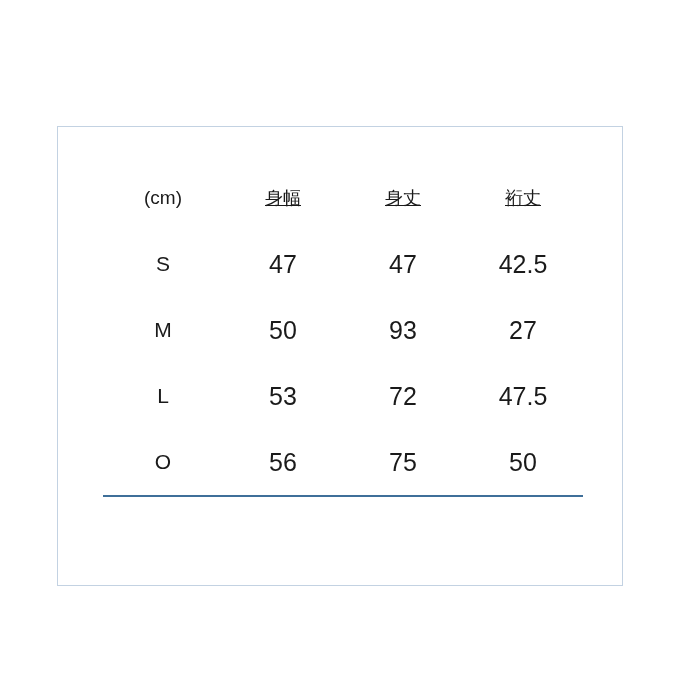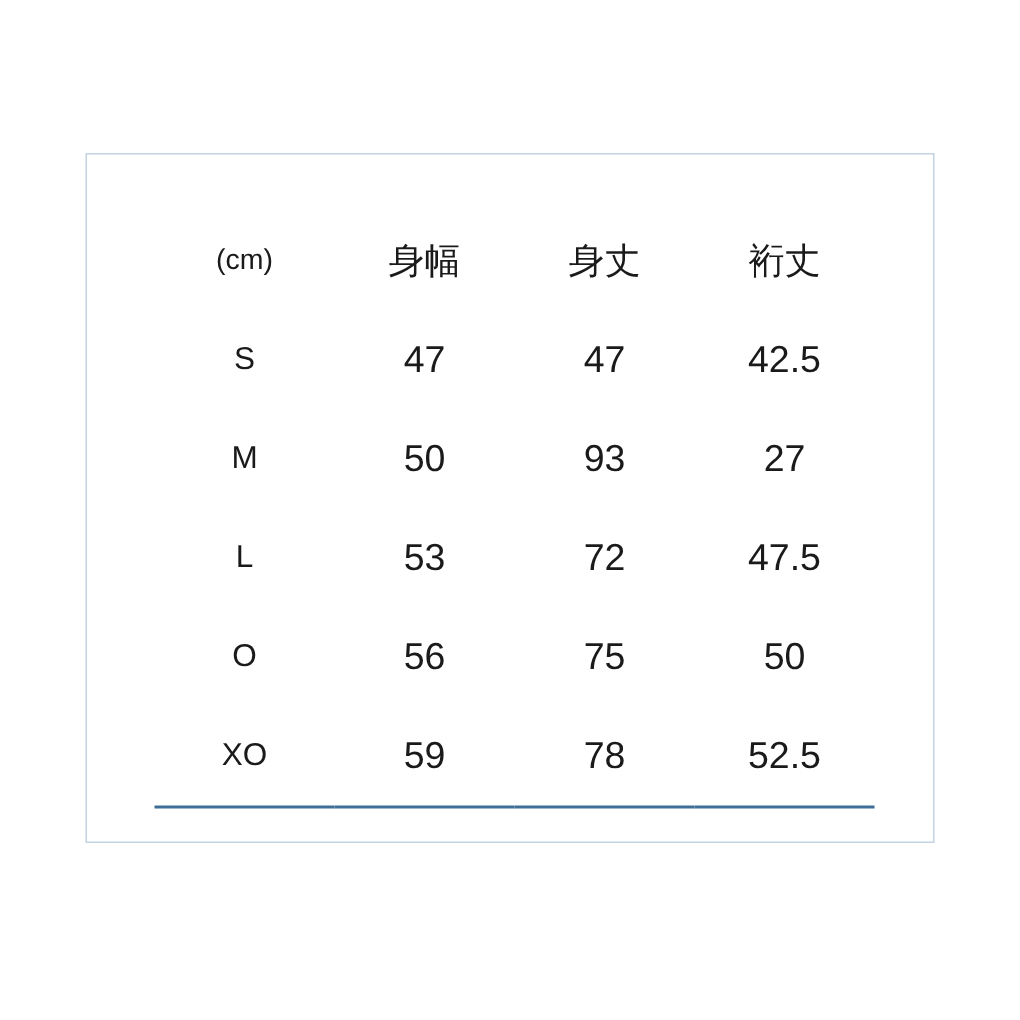--- a/index.html
+++ b/index.html
@@ -15,21 +15,21 @@
   }
   .page {
     position: relative;
     width: 680px;
     height: 680px;
     background: #ffffff;
   }
   .card {
     position: absolute;
     left: 57px;
-    top: 102px;
+    top: 126px;
     width: 566px;
     height: 460px;
     border: 1px solid #c3d2e2;
     background: #ffffff;
     box-sizing: border-box;
   }
   .table-wrap {
     position: absolute;
     left: 45px;
     top: 38px;
@@ -69,21 +69,22 @@
   }
   tbody tr td.label-cell {
     font-size: 21px;
   }
   tbody tr:last-child td {
     border-bottom: 2px solid #3f6f99;
   }
   
   .jp {
     font-family: "DejaVu Sans", sans-serif;
-    font-size: 24px;
+    font-size: 18px;
+    text-decoration: underline;
   }
 </style>
 </head>
 <body>
 
 <div class="page">
   <div class="card">
     <div class="table-wrap">
       <table class="size-table">
         <colgroup>
@@ -118,23 +119,17 @@
             <td>53</td>
             <td>72</td>
             <td>47.5</td>
           </tr>
           <tr>
             <td class="label-cell">O</td>
             <td>56</td>
             <td>75</td>
             <td>50</td>
           </tr>
-          <tr>
-            <td class="label-cell">XO</td>
-            <td>59</td>
-            <td>78</td>
-            <td>52.5</td>
-          </tr>
         </tbody>
       </table>
     </div>
   </div>
 </div>
 
 </body></html>

